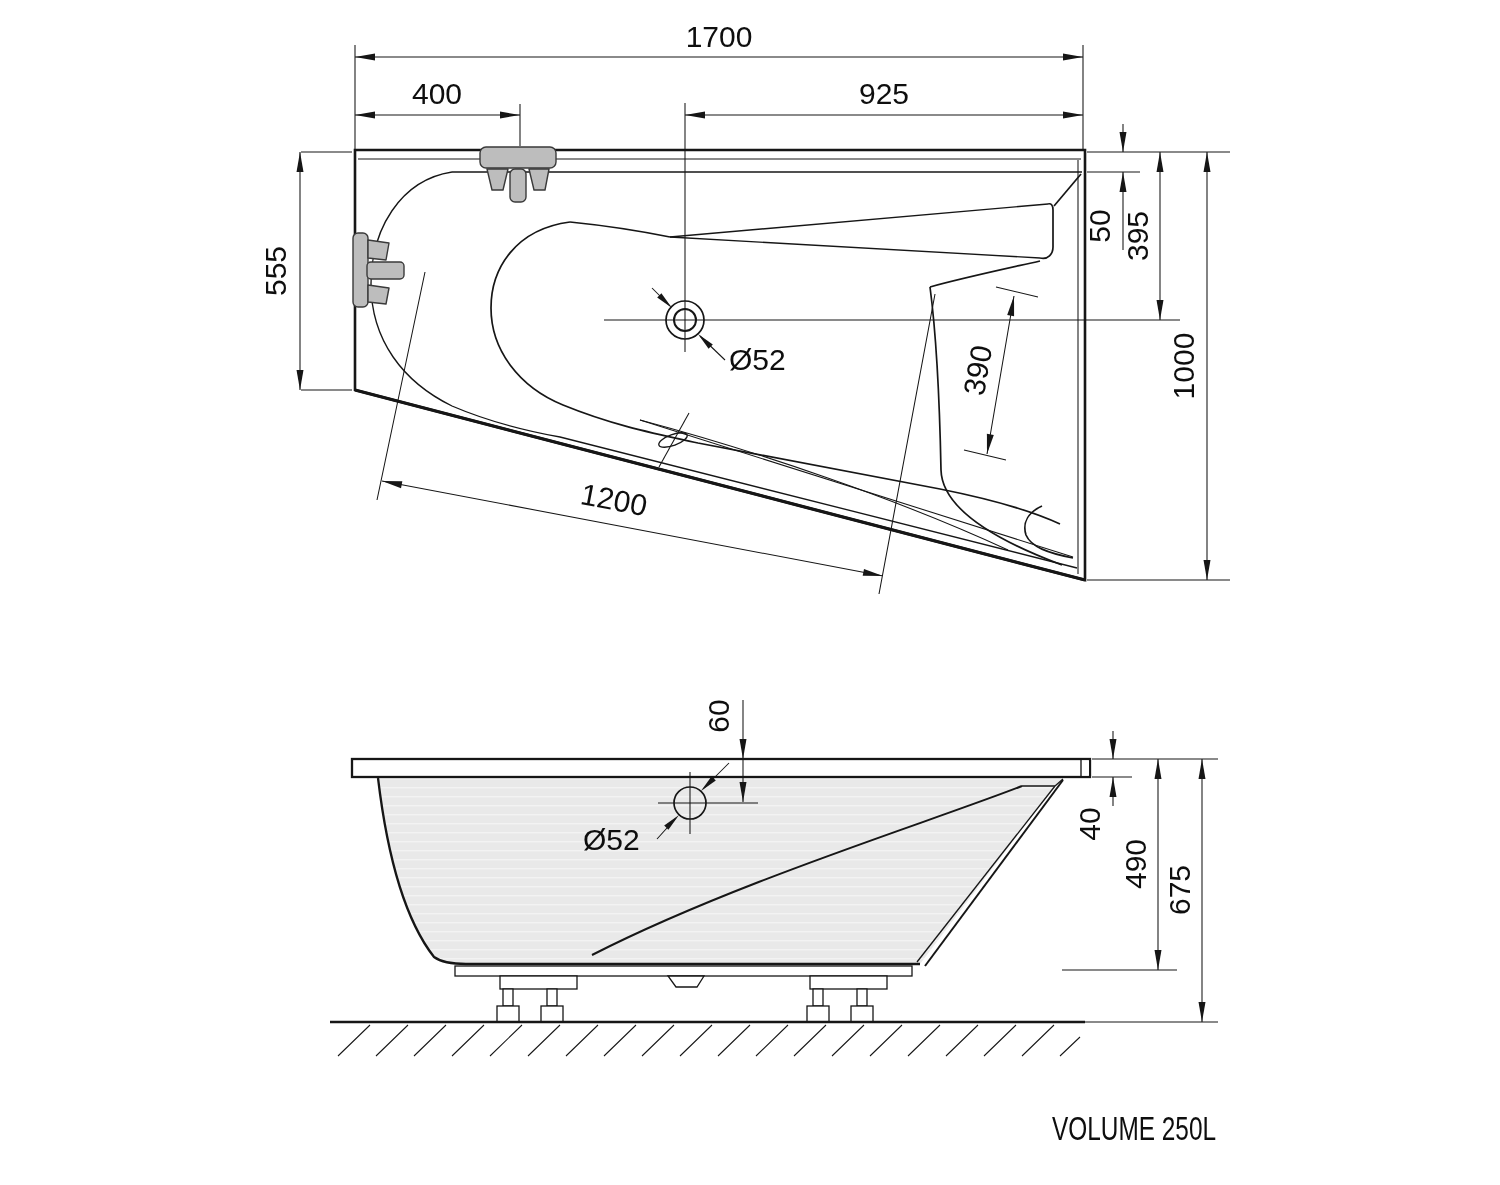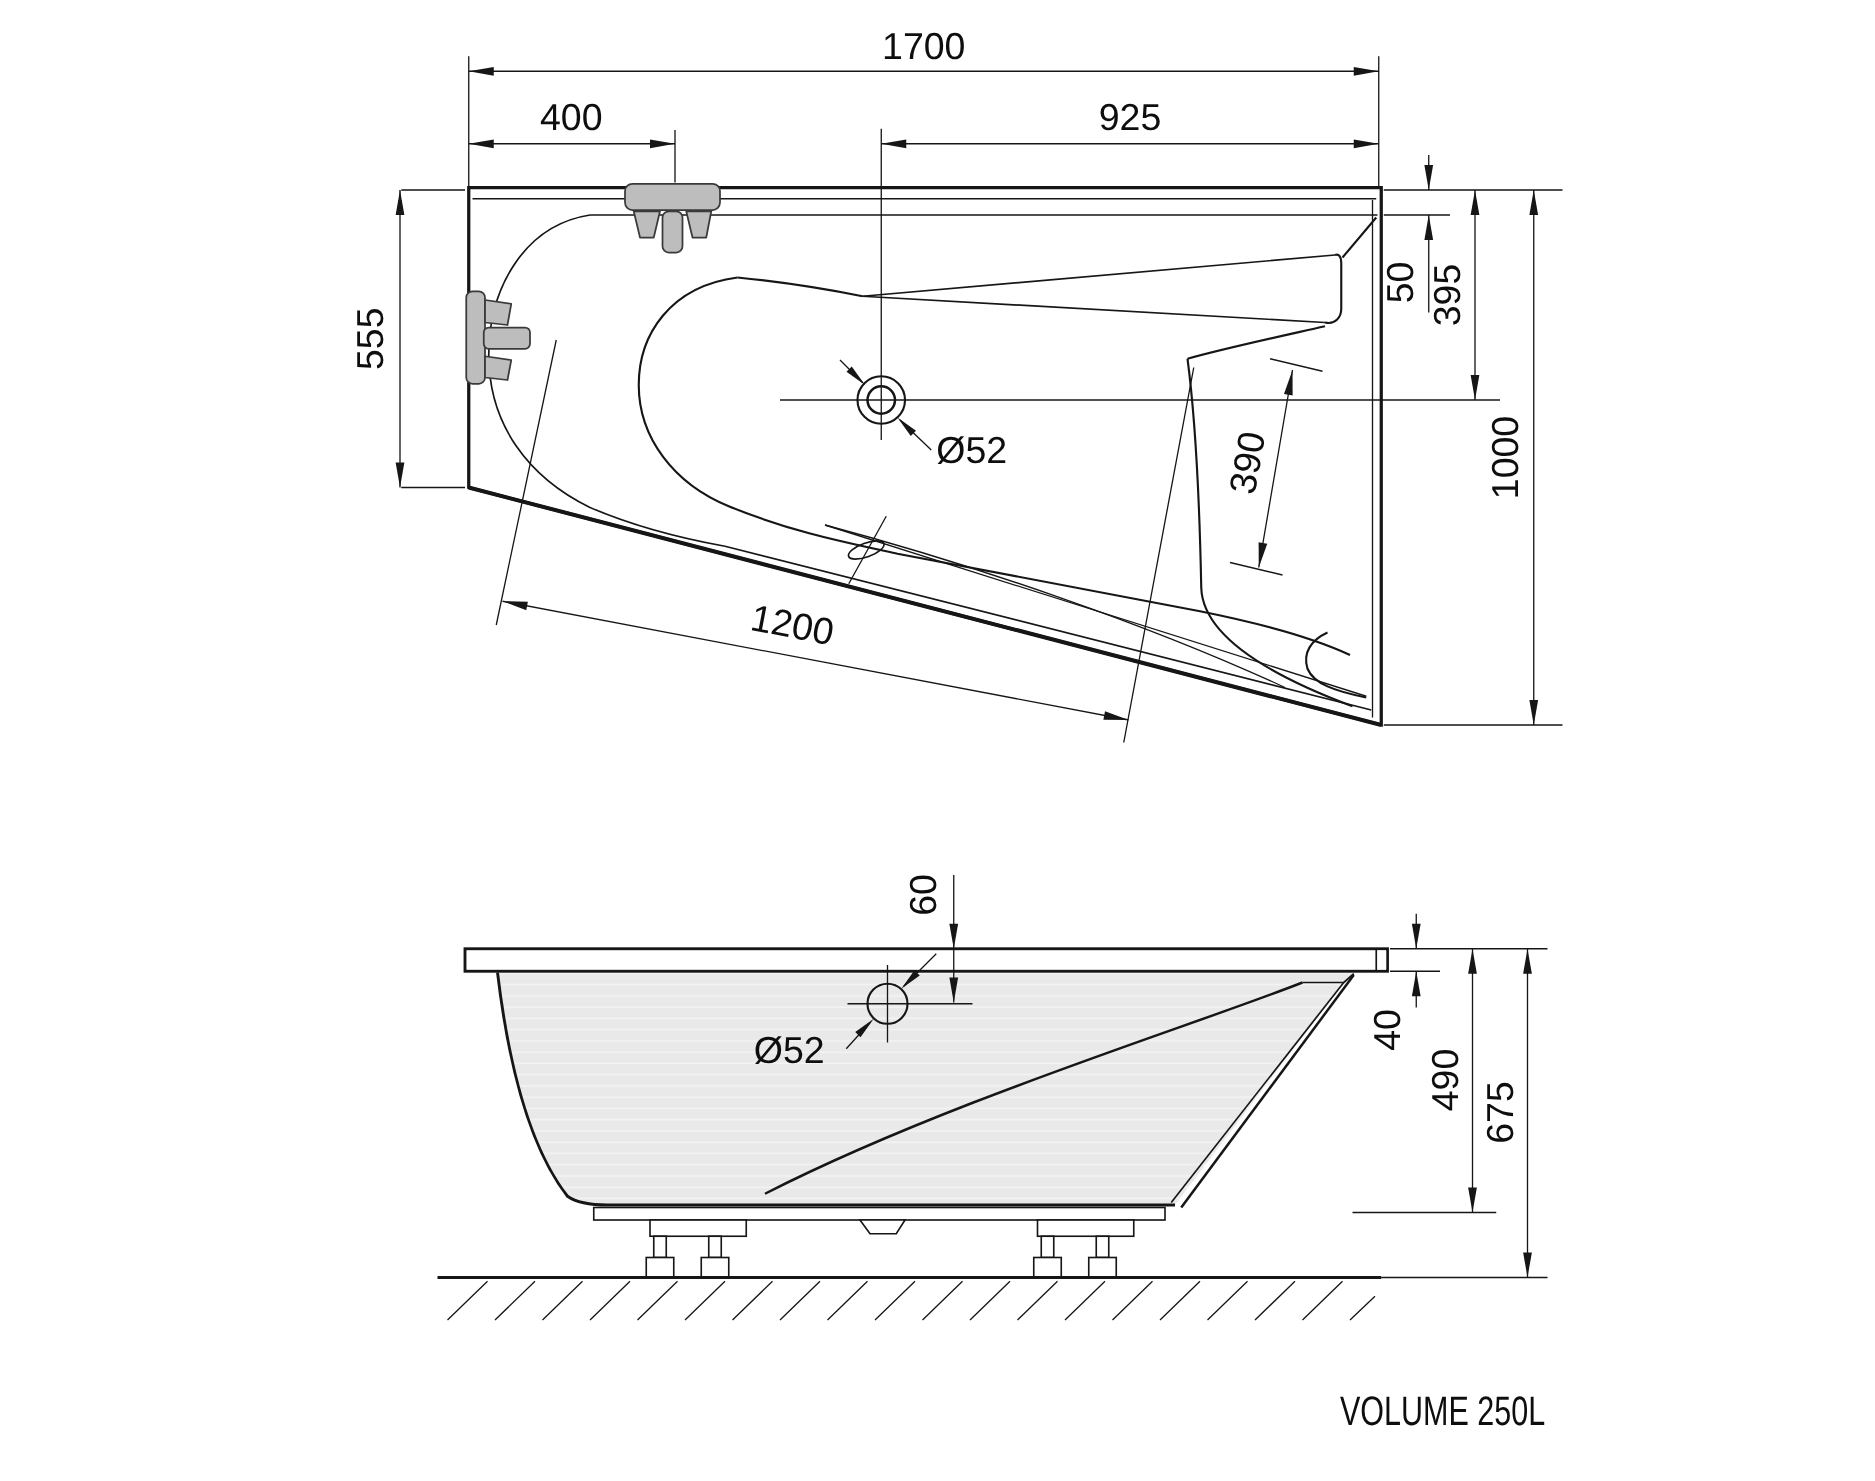--- a/index.html
+++ b/index.html
@@ -1,16 +1,16 @@
 <!DOCTYPE html>
 <html><head>
 <meta charset="utf-8">
 <style>
   html,body{margin:0;padding:0;background:#ffffff;}
-  .stage{position:relative;width:1340px;height:1185px;background:#fff;overflow:hidden;margin-left:20px;}
+  .stage{position:relative;width:1340px;height:1185px;background:#fff;overflow:hidden;}
   svg{display:block;}
   .ln{stroke:#161616;fill:none;stroke-linecap:butt;}
   .w1{stroke-width:1.05;}
   .w13{stroke-width:1.35;}
   .w17{stroke-width:1.7;}
   .w2{stroke-width:2;}
   .w22{stroke-width:2.3;}
   .w26{stroke-width:2.6;}
   .w32{stroke-width:3.2;}
   .arr{fill:#161616;stroke:none;}

